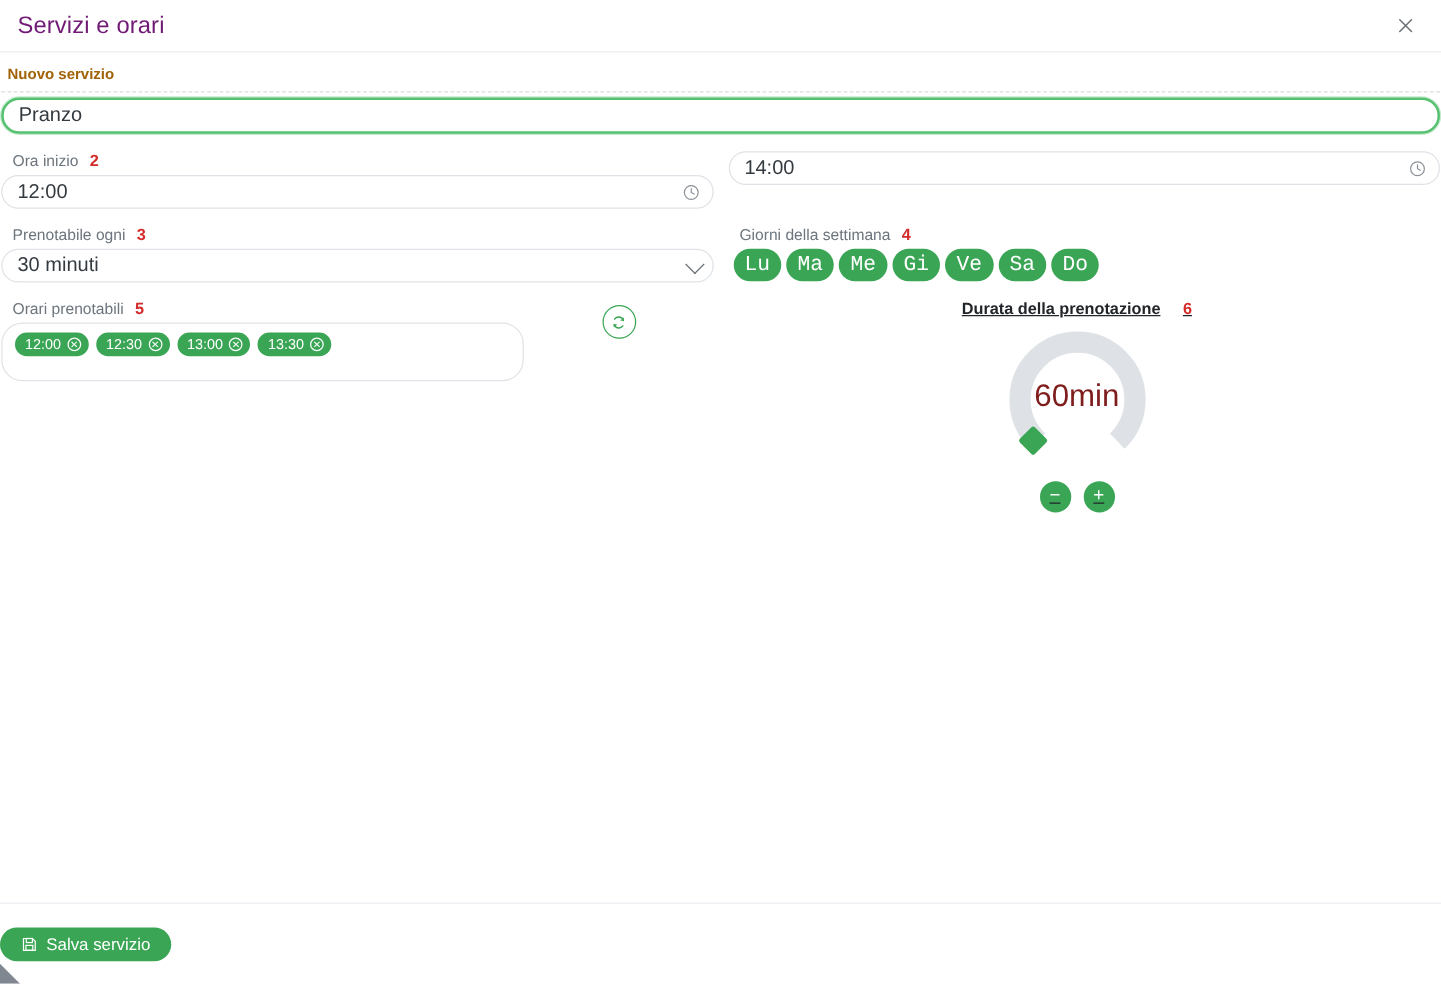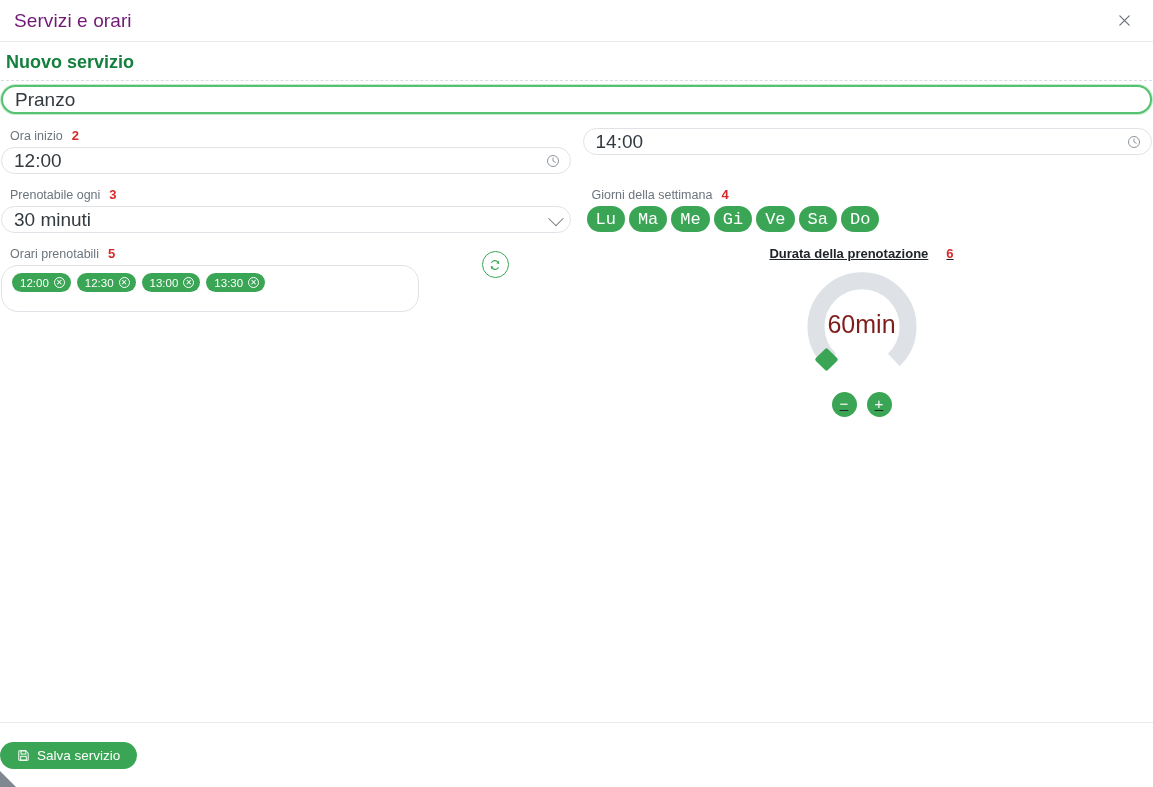--- a/index.html
+++ b/index.html
@@ -56,23 +56,23 @@
 
   
   .modal-body {
     flex: 1 1 auto;
     padding: 10px 0 0 0;
     position: relative;
     overflow: hidden;
   }
 
   .section-title {
-    font-size: 18px;
+    font-size: 12px;
     font-weight: bold;
-    color: #15803d;
+    color: #a16207;
     padding: 0 6px;
     margin-bottom: 7px;
   }
   .dashed-sep {
     height: 0;
     border-top: 1px dashed #d9dde1;
     margin: 0 1px 4px 1px;
   }
 
   .field-label {
@@ -90,21 +90,21 @@
 
   .control {
     position: relative;
     height: 27px;
     border: 1px solid #dfe3e7;
     border-radius: 14px;
     background: #fff;
     display: flex;
     align-items: center;
     padding: 0 30px 0 12px;
-    font-size: 19px;
+    font-size: 16px;
     color: #333a40;
   }
   .control.focused {
     border: 2px solid #56c271;
     box-shadow: 0 0 0 1px rgba(86,194,113,.35);
   }
   .control .trailing-icon {
     position: absolute;
     right: 10px;
     top: 50%;

